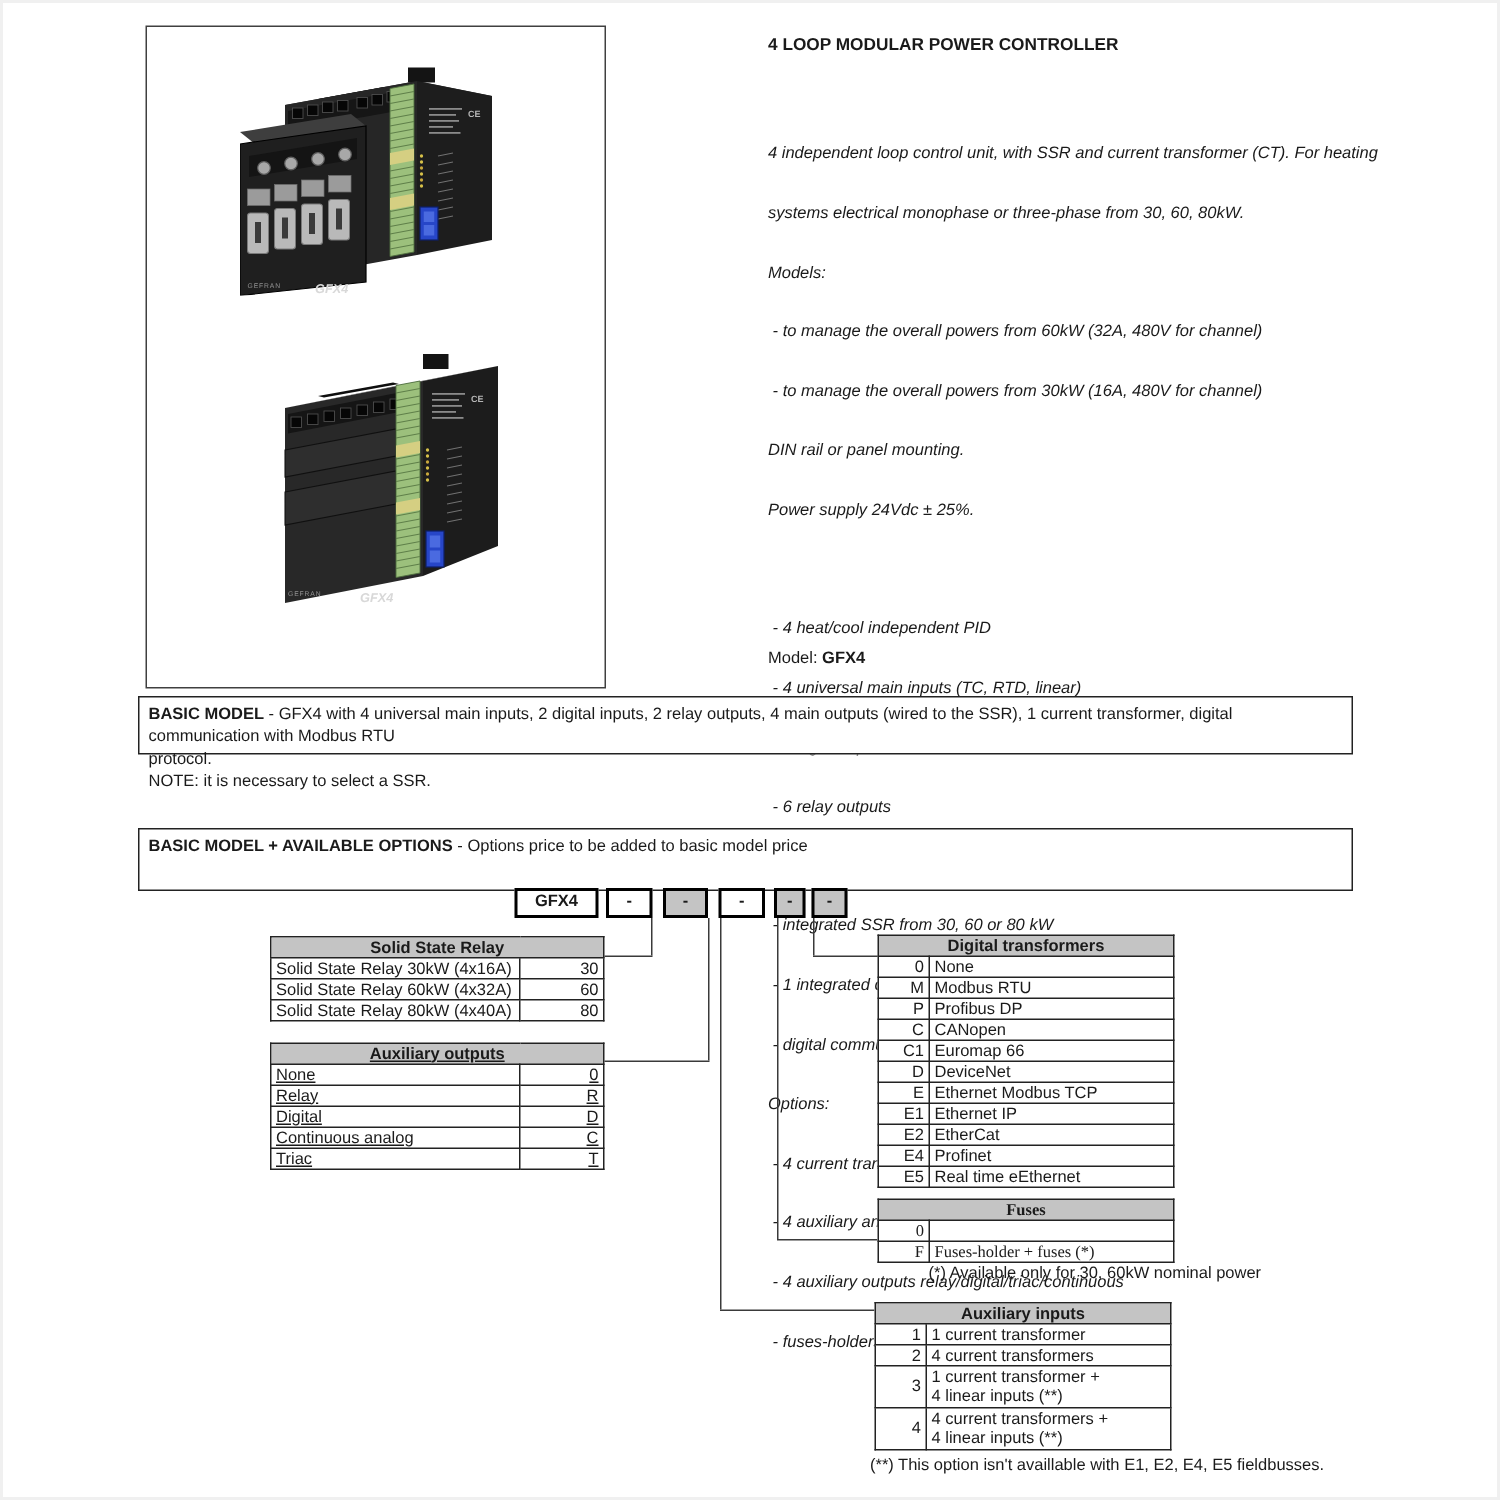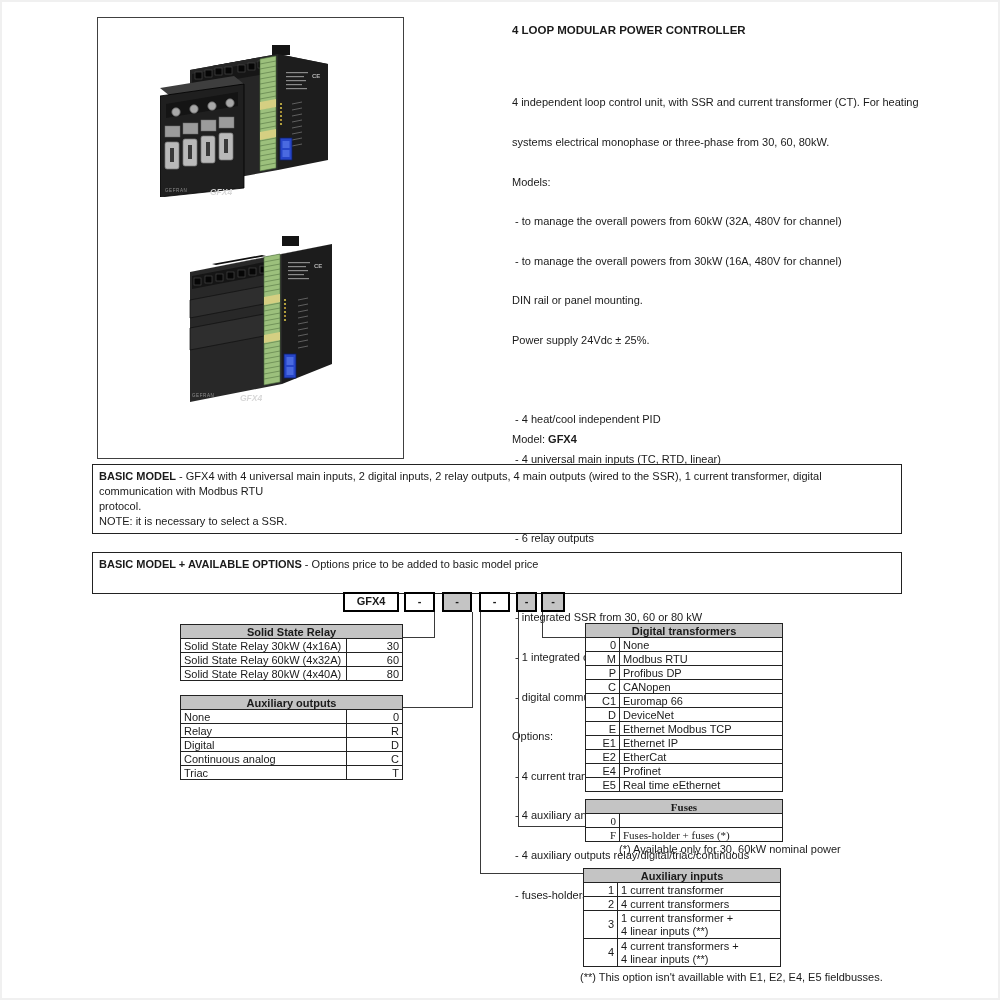--- a/index.html
+++ b/index.html
@@ -6,21 +6,21 @@
   .page{position:relative;width:1000px;height:1000px;background:#fff;overflow:hidden;
         font-family:"Liberation Sans",sans-serif;color:#1a1a1a;box-sizing:border-box;
         border:2px solid #f0f0f0;}
   
   .photo-box{position:absolute;left:95px;top:15px;width:305px;height:440px;
              border:1px solid #404040;background:#fff;}
   .photo-box svg{position:absolute;}
   
   .desc-title{position:absolute;left:510px;top:22px;font-size:11.5px;font-weight:bold;white-space:pre;}
   .desc-lines{position:absolute;left:510px;top:68px;font-size:11px;line-height:13.2px;white-space:pre;}
-  .dline{min-height:13.2px;}
+  .dline{min-height:13.2px;font-style:italic;}
   .model-line{position:absolute;left:510px;top:431px;font-size:11px;white-space:pre;}
   .model-line b{font-weight:bold;}
   
   .frame-box{position:absolute;left:90px;width:810px;border:1px solid #222;background:#fff;
              font-size:11px;line-height:15px;padding:4px 6px;box-sizing:border-box;}
   .frame-box b{font-weight:bold;}
   
   .obox{position:absolute;top:590px;height:16px;border:2px solid #000;background:#fff;
         font-size:11px;font-weight:bold;text-align:center;line-height:15px;}
   .obox.gray{background:#c4c4c4;}
@@ -200,21 +200,21 @@
     <div class="dline"> - 4 auxiliary analog inputs</div>
     <div class="dline"> - 4 auxiliary outputs relay/digital/triac/continuous</div>
     <div class="dline"> - fuses-holders and fuses</div>
     
     
     
   </div>
 
   <div class="model-line"><span>Model: </span><b>GFX4</b></div>
 
-  <div class="frame-box" style="top:462px;height:70px;">
+  <div class="frame-box" style="top:462px;height:39px;">
     <div><b>BASIC MODEL</b><span> - GFX4 with 4 universal main inputs, 2 digital inputs, 2 relay outputs, 4 main outputs (wired to the SSR), 1 current transformer, digital communication with Modbus RTU</span></div>
     <div>protocol.</div>
     <div>NOTE: it is necessary to select a SSR.</div>
   </div>
 
   <div class="frame-box" style="top:550px;height:42px;">
     <div><b>BASIC MODEL + AVAILABLE OPTIONS</b><span> - Options price to be added to basic model price</span></div>
   </div>
 
   <div class="obox" style="left:341px;width:52px;">GFX4</div>
@@ -252,21 +252,21 @@
           <td>Solid State Relay 60kW (4x32A)</td>
           <td class="c">60</td>
         </tr>
     <tr>
           <td>Solid State Relay 80kW (4x40A)</td>
           <td class="c">80</td>
         </tr>
   </tbody>
     </table>
 
-  <table class="tbl" style="left:178px;top:693px;width:222px;">
+  <table class="tbl" style="left:178px;top:693px;width:222px;text-decoration:underline;">
     <colgroup>
         <col style="width:166px">
         <col style="width:56px">
       </colgroup>
     <tbody>
         <tr>
           <th colspan="2">Auxiliary outputs</th>
         </tr>
     <tr>
           <td>None</td>

